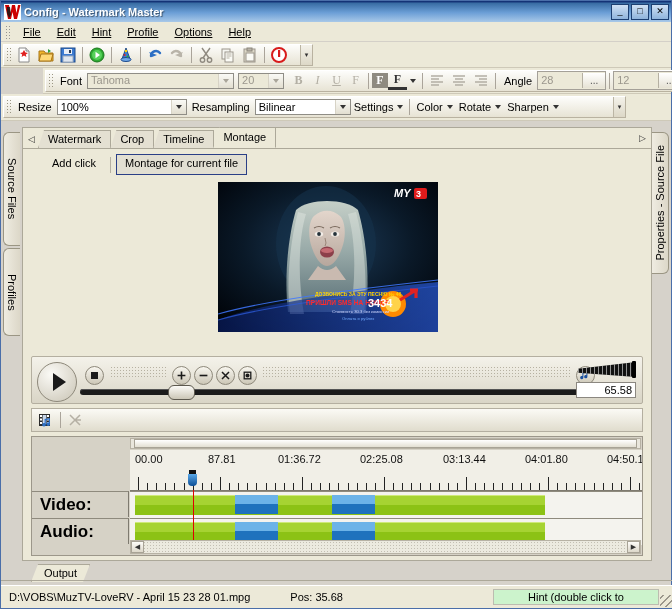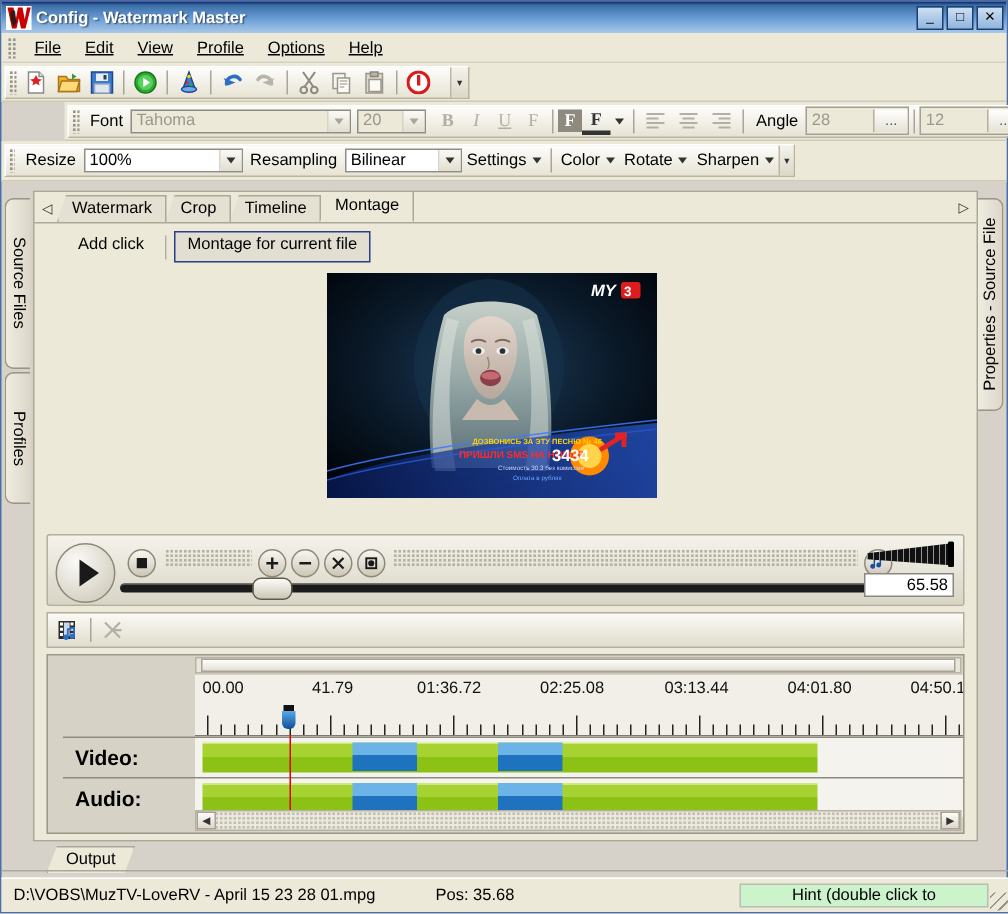--- a/index.html
+++ b/index.html
@@ -118,22 +118,22 @@
   .ruler{position:absolute;left:98px;top:13px;right:0;height:40px;background:#f1efe7;border-bottom:1px solid #7e7a6f;overflow:hidden;}
   .rlabel{position:absolute;top:3px;font-size:11px;color:#111;}
   .tick{position:absolute;bottom:0;width:1px;background:#222;}
   .playhead{position:absolute;top:20px;width:9px;height:16px;}
   .playhead .cap{position:absolute;top:0;left:1px;width:7px;height:5px;background:#111;}
   .playhead .body{position:absolute;top:4px;left:0;width:9px;height:12px;border-radius:0 0 4px 4px;
      background:linear-gradient(to bottom,#5aa8e8,#0d4f96);}
   .phline{position:absolute;top:53px;width:1px;background:#e00000;}
 
   .track{position:absolute;left:0;height:26px;width:100%;}
-  .tname{position:absolute;left:10px;top:0;width:97px;height:100%;background:#d6d2c6;border-right:1px solid #7e7a6f;
-     border-top:1px solid #8e8a7d;display:flex;align-items:center;padding-left:8px;box-sizing:border-box;font-weight:bold;font-size:14px;text-align:center;}
+  .tname{position:absolute;left:0;top:0;width:97px;height:100%;background:#d6d2c6;border-right:1px solid #7e7a6f;
+     border-top:1px solid #8e8a7d;display:flex;align-items:center;padding-left:8px;box-sizing:border-box;font-weight:bold;font-size:17px;text-align:center;}
   .tbody{position:absolute;left:98px;right:0;top:0;height:100%;background:#f4f3ee;border-top:1px solid #8e8a7d;}
   .clip{position:absolute;top:3px;height:19px;
      background:linear-gradient(to bottom,#a6d332 0 45%,#8cc215 45% 100%);border-top:1px solid #cfe97a;}
   .seg{position:absolute;top:3px;height:19px;background:linear-gradient(to bottom,#6cb3e8 0 45%,#1f72bd 45% 100%);}
   .hscroll{position:absolute;left:98px;right:1px;bottom:1px;height:14px;
      background-image:radial-gradient(circle,#c3bfb2 40%,transparent 42%);background-size:3px 3px;background-color:#eceadf;
      border:1px solid #b7b2a4;box-sizing:border-box;display:flex;justify-content:space-between;align-items:center;}
   .sbbtn{width:13px;height:12px;background:linear-gradient(to bottom,#fdfcf8,#ddd8ca);border:1px solid #a8a396;
      display:flex;align-items:center;justify-content:center;font-size:7px;color:#333;box-sizing:border-box;}
 
@@ -173,21 +173,21 @@
       <div class="winbtn">
           <b>✕</b>
         </div>
     </div>
   </div>
 
   <div class="menubar">
     <div class="grip"></div>
     <div class="menuitem"><u>File</u></div>
     <div class="menuitem"><u>Edit</u></div>
-    <div class="menuitem"><u>View</u></div>
+    <div class="menuitem"><u>Hint</u></div>
     <div class="menuitem"><u>Profile</u></div>
     <div class="menuitem"><u>Options</u></div>
     <div class="menuitem"><u>Help</u></div>
   </div>
 
   <div class="tbrow" style="height:25px;padding-left:2px;">
     <div class="tb" style="width:310px;">
       <div class="grip2"></div>
 
       <div class="tbtn">
@@ -331,21 +331,21 @@
       <div class="spin">
         <span class="sval">12</span>
         <span class="sbtn">...</span>
       </div>
       <div style="flex:1 1 auto"></div>
       <div class="overflow">▾</div>
     </div>
   </div>
 
   <div class="tbrow" style="height:26px;padding-left:2px;">
-    <div class="tb" style="width:527px;">
+    <div class="tb" style="width:623px;">
       <div class="grip2"></div>
       <span class="lbl">Resize</span>
       <div class="combo" style="width:130px;">
         <span class="val">100%</span>
         <span class="arrow">
             <i class="caret"></i>
           </span>
       </div>
       <span class="lbl">Resampling</span>
       <div class="combo" style="width:96px;">
@@ -534,21 +534,21 @@
     </div>
 
     <div class="timeline">
 
       <div class="tlscroll">
         <div class="th"></div>
       </div>
 
       <div class="ruler">
         <span class="rlabel" style="left:5px;text-align:right;">00.00</span>
-        <span class="rlabel" style="left:78px;">41.79</span>
+        <span class="rlabel" style="left:78px;">87.81</span>
         <span class="rlabel" style="left:148px;">01:36.72</span>
         <span class="rlabel" style="left:230px;">02:25.08</span>
         <span class="rlabel" style="left:313px;">03:13.44</span>
         <span class="rlabel" style="left:395px;">04:01.80</span>
         <span class="rlabel" style="left:477px;">04:50.16</span>
         <div id="ticks">
             <div class="tick" style="left: 8px; height: 13px;"></div>
             <div class="tick" style="left: 17.1111px; height: 7px;"></div>
             <div class="tick" style="left: 26.2222px; height: 7px;"></div>
             <div class="tick" style="left: 35.3333px; height: 7px;"></div>

